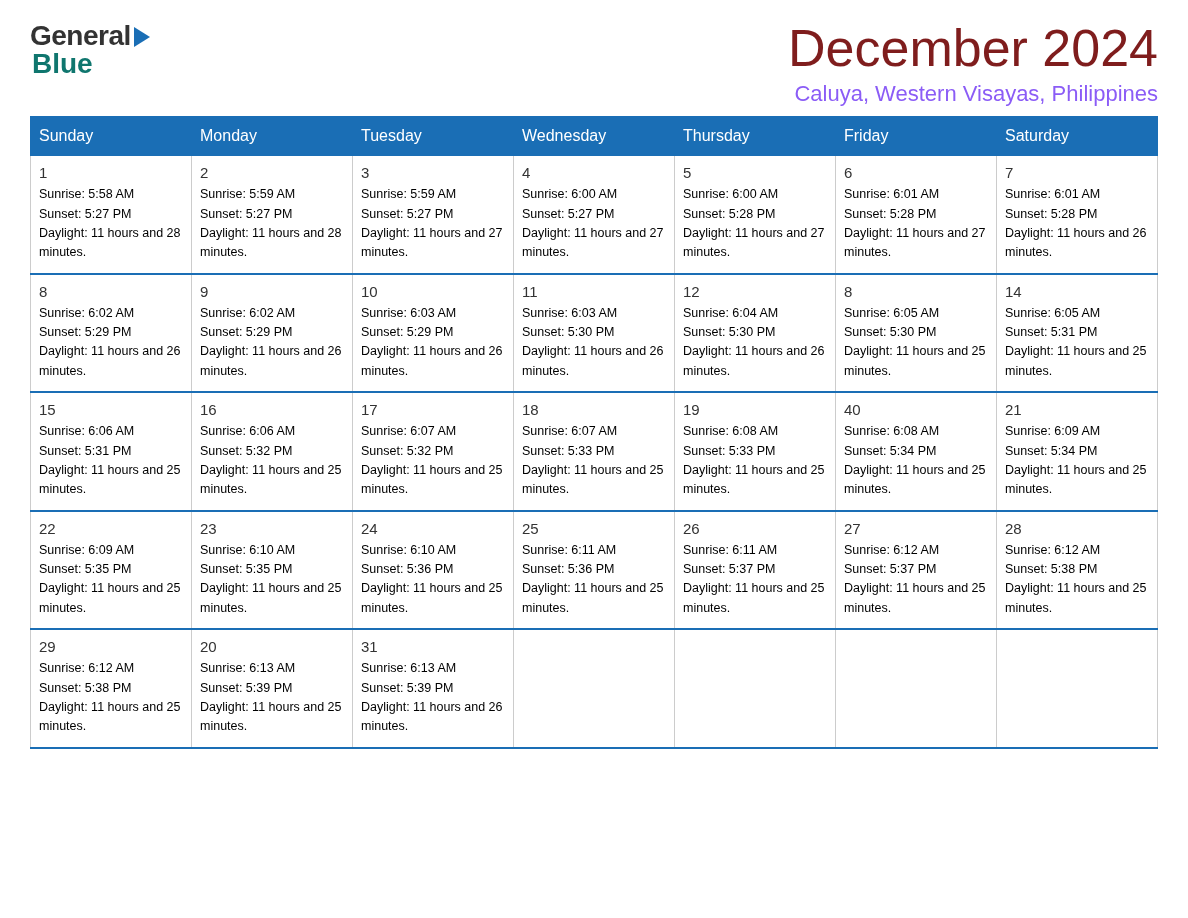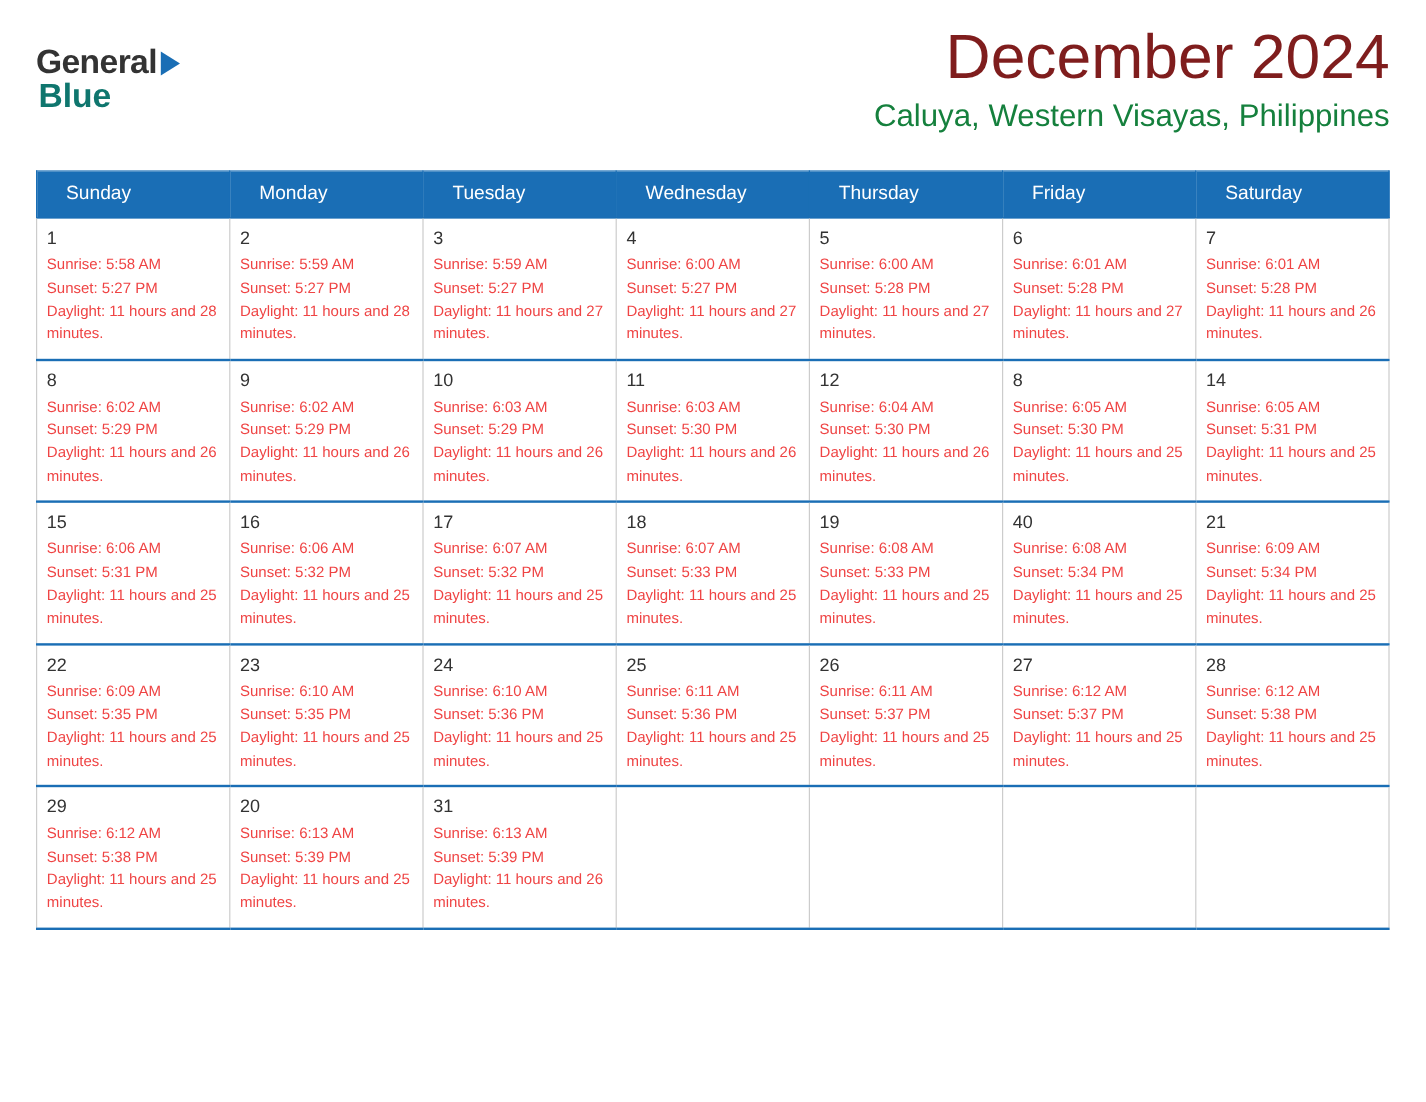--- a/index.html
+++ b/index.html
@@ -6,22 +6,22 @@
     body {
       font-family: Arial, sans-serif;
       background: #fff;
       width: 1188px;
       min-height: 918px;
       padding: 20px 30px;
     }
     .header {
       display: flex;
       justify-content: space-between;
-      align-items: center;
-      margin-bottom: 30px;
+      align-items: flex-start;
+      margin-bottom: 9px;
     }
     .logo {
       display: flex;
       flex-direction: column;
       align-items: flex-start;
     }
     .logo-top {
       display: flex;
       align-items: center;
     }
@@ -50,35 +50,35 @@
     .title-block {
       text-align: right;
     }
     .month-title {
       font-size: 52px;
       font-weight: normal;
       color: #7f1d1d;
       line-height: 1.1;
     }
     .location {
-      font-size: 26px;
-      color: #15803d;
+      font-size: 22px;
+      color: #8b5cf6;
       margin-top: 4px;
     }
     .calendar {
       width: 100%;
       border-collapse: collapse;
       border: 1px solid #aaa;
     }
     .calendar th {
       background-color: #1a6eb5;
       color: #fff;
       font-size: 16px;
       font-weight: normal;
-      padding: 10px 24px;
+      padding: 10px 8px;
       text-align: left;
       border: 1px solid #1a6eb5;
     }
     .calendar td {
       vertical-align: top;
       padding: 8px 8px 10px 8px;
       font-size: 13px;
       color: #333;
       border: 1px solid #ccc;
       width: 14.28%;
@@ -89,21 +89,21 @@
     }
     .day-num {
       font-size: 15px;
       font-weight: normal;
       display: block;
       margin-bottom: 4px;
     }
     .day-info {
       font-size: 12.5px;
       line-height: 1.55;
-      color: #ef4444;
+      color: #000000;
     }
     .empty-cell {
       background: #fff;
     }
   </style>
 </head>
 <body>
 
 <div class="header">
   <div class="logo">

